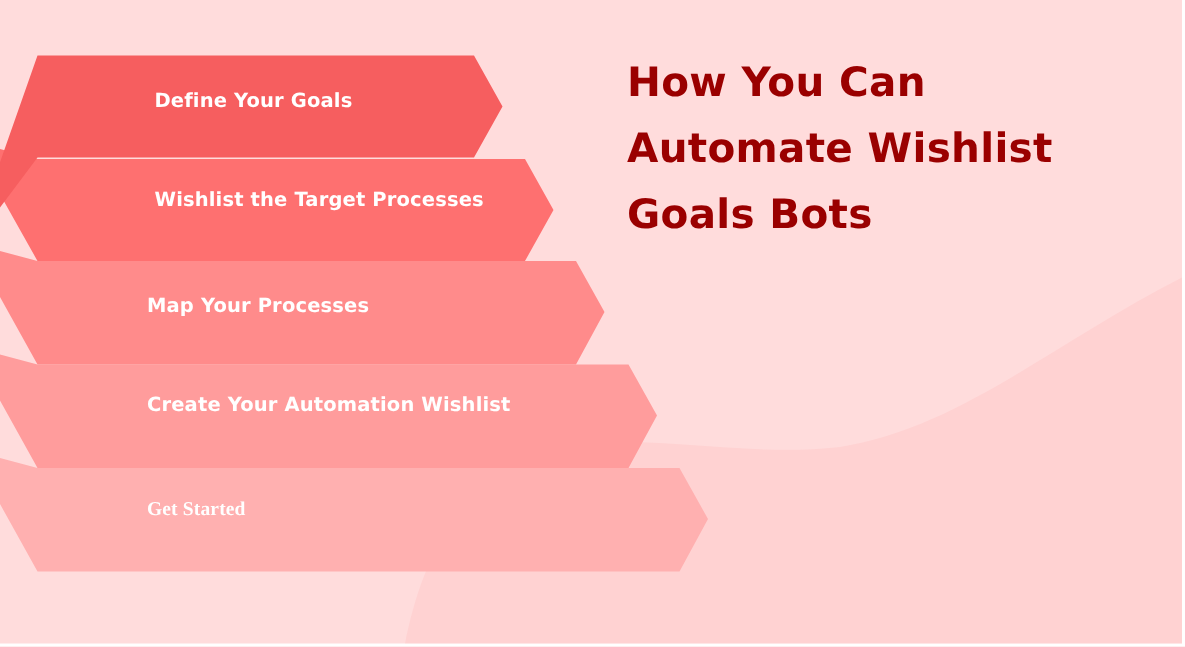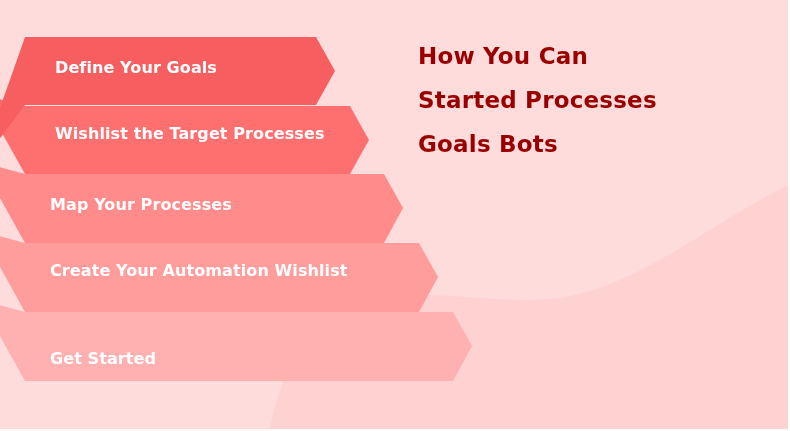--- a/index.html
+++ b/index.html
@@ -10,32 +10,33 @@
     background: #FFDCDC;
     overflow: hidden;
   }
   .bg-wave { position: absolute; left: 0; top: 0; width: 788px; height: 429px; }
   .steps { position: absolute; left: 0; top: 0; width: 788px; height: 429px; }
   .step-label {
     position: absolute;
     color: #ffffff;
     font-family: "DejaVu Sans", sans-serif;
     font-weight: bold;
-    font-size: 16px;
+    font-size: 13px;
     white-space: nowrap;
     line-height: 20px;
     letter-spacing: 0.1px;
+    margin-left: 48px;
   }
   .title {
     position: absolute;
     left: 418px; top: 34px;
     color: #9A0000;
     font-family: "DejaVu Sans", sans-serif;
     font-weight: bold;
-    font-size: 23px;
+    font-size: 27px;
     line-height: 44px;
     letter-spacing: 0.2px;
     margin: 0;
   }
   .title span { display: block; white-space: nowrap; }
 </style>
 </head>
 <body>
 
 <div class="canvas">
@@ -50,21 +51,21 @@
     <polygon points="25,243 419,243 438,277 419,312 25,312 -20,231" fill="#FF9C9C"></polygon>
     <polygon points="25,174 384,174 403,208 384,243 25,243 -20,162" fill="#FF8B8B"></polygon>
     <polygon points="25,106 350,106 369,140 350,174 25,174 -20,94" fill="#FE7070"></polygon>
     <polygon points="25,37 316,37 335,71 316,105 25,105 -20,165" fill="#F65E5F"></polygon>
   </svg>
 
   <div class="step-label" style="left:55px; top:58px;">Define Your Goals</div>
   <div class="step-label" style="left:55px; top:124px;">Wishlist the Target Processes</div>
   <div class="step-label" style="left:50px; top:195px;">Map Your Processes</div>
   <div class="step-label" style="left:50px; top:261px;">Create Your Automation Wishlist</div>
-  <div class="step-label" style="left:50px; top:349px;">Get Started</div>
+  <div class="step-label" style="left:50px; top:329px;font-family:Liberation Serif, serif;">Get Started</div>
 
   <h1 class="title">
     <span>How You Can</span>
-    <span>Started Processes</span>
+    <span>Automate Wishlist</span>
     <span>Goals Bots</span>
   </h1>
 
 </div>
 
 </body></html>

